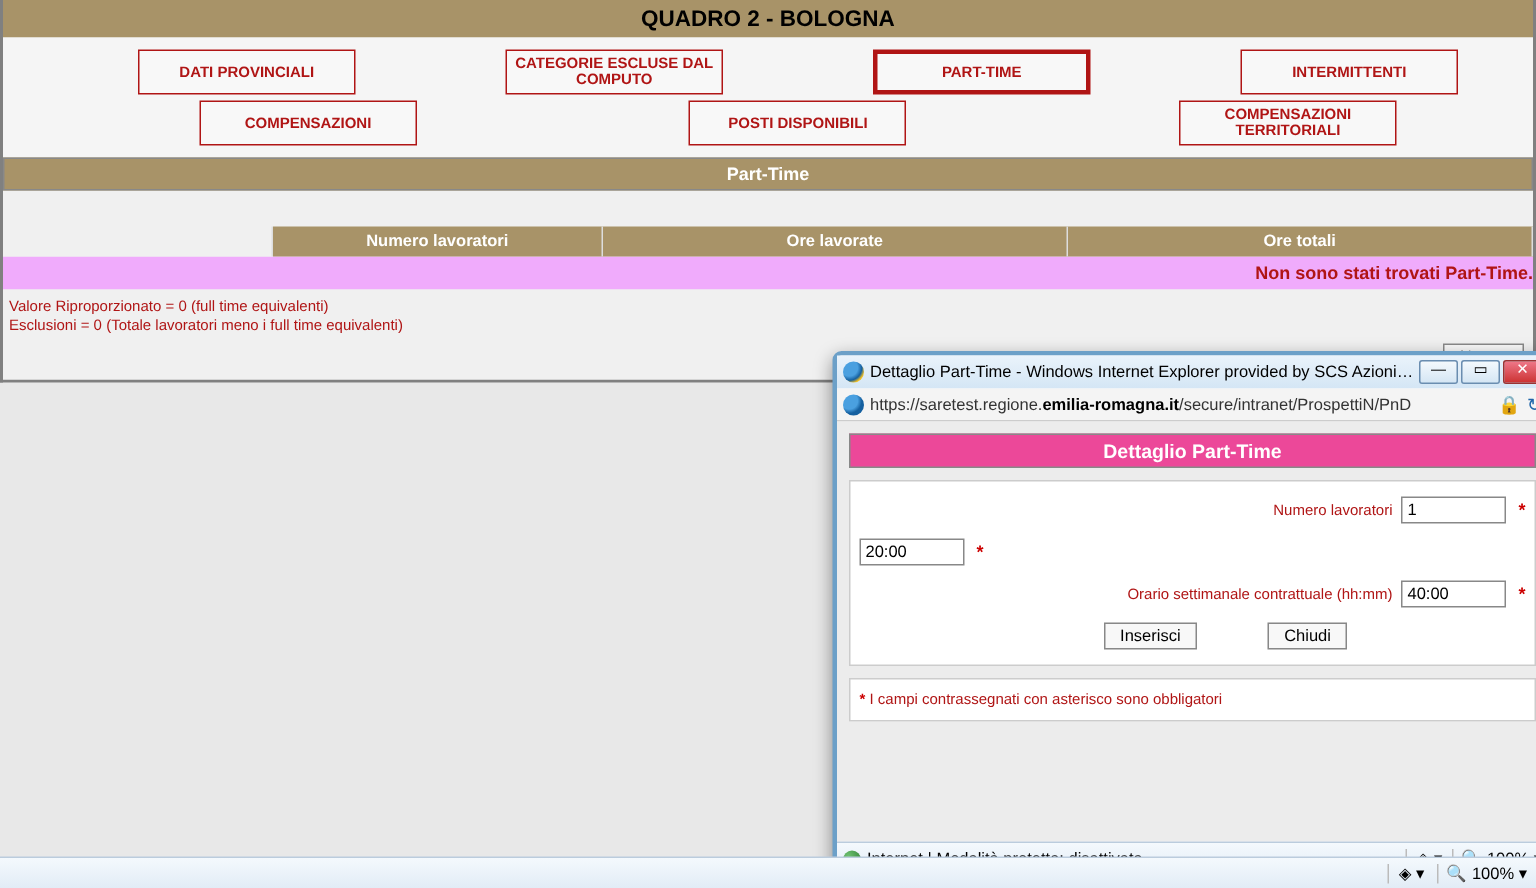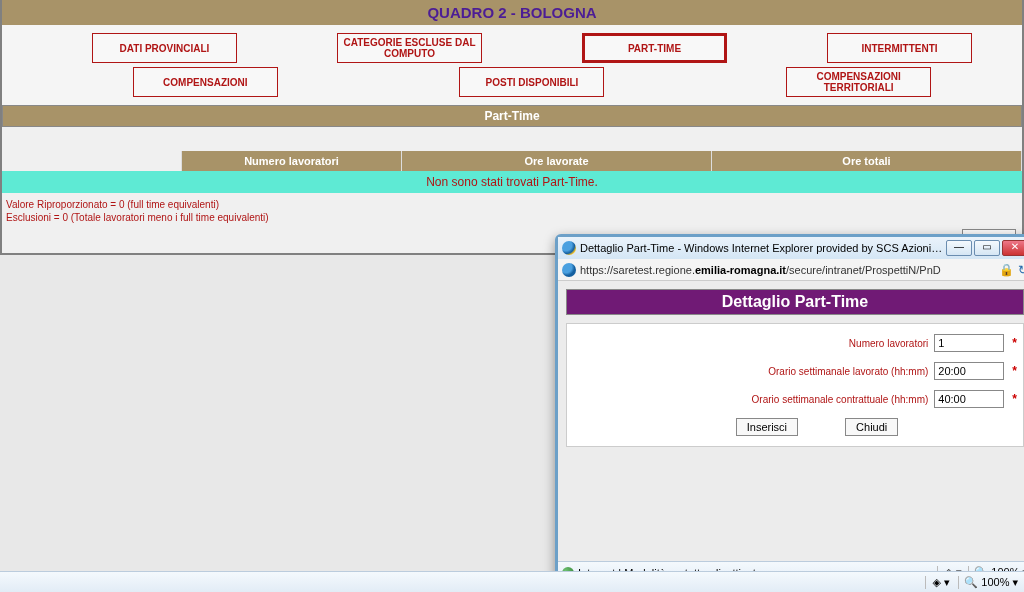--- a/index.html
+++ b/index.html
@@ -13,21 +13,21 @@
     font-size: 11px;
   }
   .main-page {
     background: #f0f0f0;
     width: 100%;
     border: 2px solid #808080;
     border-top: none;
   }
   .page-title-bar {
     background: #a89368;
-    color: #4c1d95;
+    color: #000000;
     text-align: center;
     font-weight: bold;
     font-size: 15px;
     padding: 4px 0;
   }
   .nav-area {
     background: #f5f5f5;
     padding: 8px 0 4px 0;
   }
   .nav-row {
@@ -78,26 +78,26 @@
     font-size: 11px;
     text-align: center;
     padding: 4px 0;
     border-right: 1px solid #ddd;
   }
   .col-h.c1 { width: 180px; background:#f0f0f0; }
   .col-h.c2 { width: 220px; }
   .col-h.c3 { width: 310px; }
   .col-h.c4 { flex: 1; }
   .no-results {
-    text-align: center;
-    color: #b01515;
-    font-weight: normal;
+    text-align: right;
+    color: #b01515;
+    font-weight: bold;
     font-size: 12px;
     padding: 4px 0;
-    background: #5eead4;
+    background: #f0abfc;
   }
   .info-lines {
     background: #f0f0f0;
     padding: 6px 4px 2px 4px;
     color: #b01515;
     font-size: 10px;
   }
   .info-lines div { margin-bottom: 2px; }
   .nuovo-row {
     text-align: right;
@@ -190,25 +190,25 @@
   .addr-bar .url b { color: #000; text-align: right; }
   .lock-icon { color: #caa020; font-size: 12px; }
   .refresh-icon { color: #2066aa; font-size: 12px; }
   .popup-body {
     flex: 1;
     background: #ececec;
     padding: 8px;
     overflow: auto;
   }
   .detail-title {
-    background: #701a75;
+    background: #ec4899;
     color: #fff;
     text-align: center;
     font-weight: bold;
-    font-size: 16px;
+    font-size: 13px;
     padding: 3px 0;
     border: 1px solid #888;
     margin-bottom: 8px;
   }
   .form-block {
     background: #fff;
     border: 1px solid #ccc;
     padding: 10px 6px;
     margin-bottom: 8px;
   }
@@ -344,34 +344,36 @@
   </div>
   <div class="popup-body">
     <div class="detail-title">Dettaglio Part-Time</div>
     <div class="form-block">
       <div class="form-row">
         <div class="form-label">Numero lavoratori</div>
         <input class="form-input" type="text" value="1" style="">
         <span class="asterisk">*</span>
       </div>
       <div class="form-row">
-        <div class="form-label">Orario settimanale lavorato (hh:mm)</div>
         <input class="form-input" type="text" value="20:00" style="">
         <span class="asterisk">*</span>
       </div>
       <div class="form-row">
         <div class="form-label">Orario settimanale contrattuale (hh:mm)</div>
         <input class="form-input" type="text" value="40:00" style="">
         <span class="asterisk">*</span>
       </div>
       <div class="btn-row">
         <button class="std-btn">Inserisci</button>
         <button class="std-btn">Chiudi</button>
       </div>
     </div>
+    <div class="note-block">
+      <b style="color:#c00">* </b><span>I campi contrassegnati con asterisco sono obbligatori</span>
+    </div>
   </div>
   <div class="status-bar">
     <span class="globe"></span>
     <span class="txt">Internet | Modalità protetta: disattivata</span>
     <span class="zoom">
       <span class="dd">◈ ▾</span>
       <span class="dd">🔍 <span>100%</span> ▾</span>
     </span>
   </div>
 </div>

